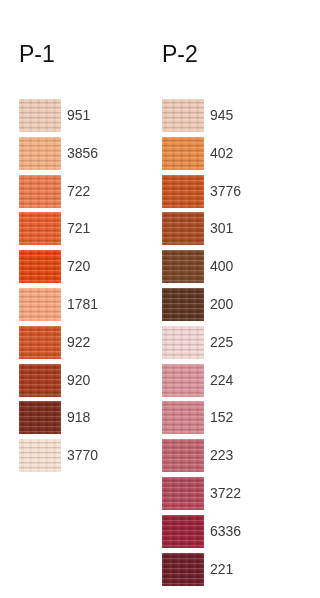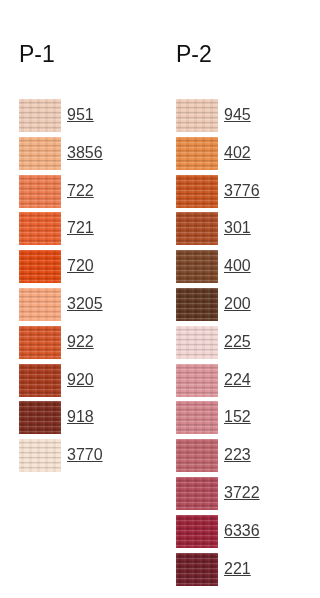--- a/index.html
+++ b/index.html
@@ -19,21 +19,21 @@
     width: 300px;
     height: 530px;
   }
   .column {
     position: absolute;
     top: 0;
     width: 150px;
     height: 598px;
   }
   .column.col-1 { left: 0; }
-  .column.col-2 { left: 157px; }
+  .column.col-2 { left: 143px; }
 
   .column-header {
     position: absolute;
     left: 19px;
     top: 41px;
     font-size: 23px;
     font-weight: 400;
     color: #111111;
     letter-spacing: 0px;
     line-height: 26px;
@@ -89,26 +89,25 @@
         rgba(255,255,255,0.02) 5px,
         rgba(255,255,255,0.02) 8px
       );
     pointer-events: none;
   }
 
   .swatch-code {
     position: absolute;
     left: 67px;
     top: 9px;
-    font-size: 16px;
+    font-size: 14px;
     color: #3a3a3a;
     line-height: 14px;
     white-space: nowrap;
     font-family: "Liberation Sans", sans-serif;
-    text-decoration: underline;
   }
 </style>
 </head>
 <body>
 
 <div class="chart-root">
 
   <div class="column col-1">
     <div class="column-header">P-1</div>
     <div class="swatch-list">
@@ -127,21 +126,21 @@
         <div class="swatch-row">
           <div class="swatch-chip" style="background-color: rgb(234, 94, 43);"></div>
           <div class="swatch-code">721</div>
         </div>
         <div class="swatch-row">
           <div class="swatch-chip" style="background-color: rgb(226, 71, 14);"></div>
           <div class="swatch-code">720</div>
         </div>
         <div class="swatch-row">
           <div class="swatch-chip" style="background-color: rgb(249, 168, 126);"></div>
-          <div class="swatch-code">3205</div>
+          <div class="swatch-code">1781</div>
         </div>
         <div class="swatch-row">
           <div class="swatch-chip" style="background-color: rgb(213, 83, 37);"></div>
           <div class="swatch-code">922</div>
         </div>
         <div class="swatch-row">
           <div class="swatch-chip" style="background-color: rgb(169, 58, 28);"></div>
           <div class="swatch-code">920</div>
         </div>
         <div class="swatch-row">

